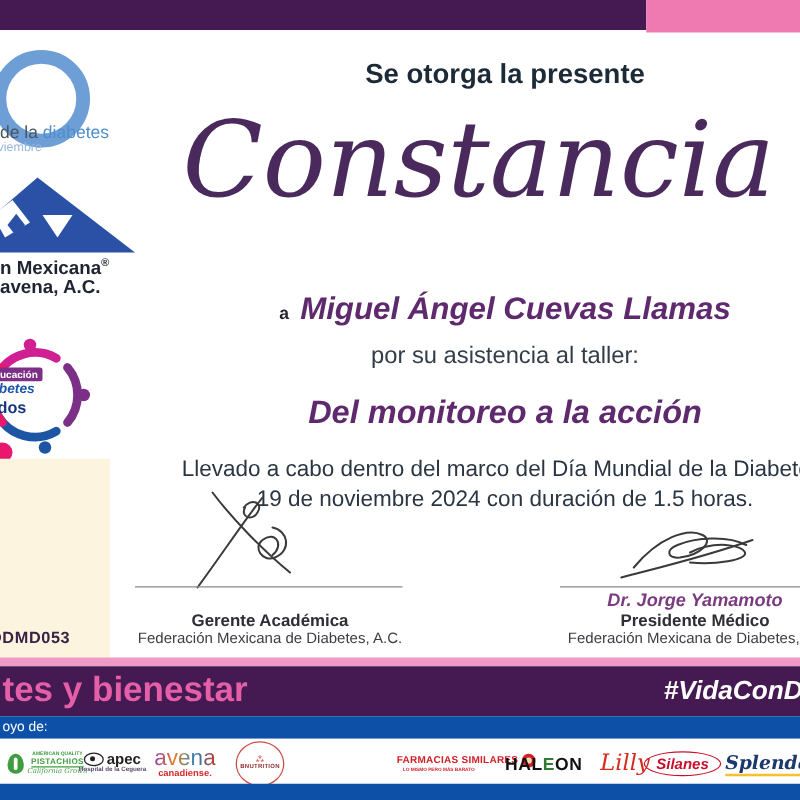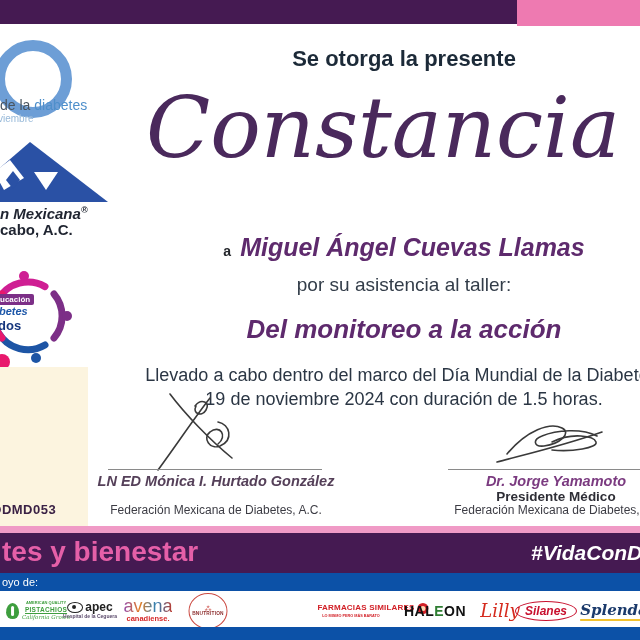--- a/index.html
+++ b/index.html
@@ -9,21 +9,21 @@
   
   .topbar{left:0;top:0;width:517px;height:24px;background:#451a52;}
   .topbar-pink{left:517px;top:0;width:123px;height:26px;background:#ee7ab1;}
   
   .wdd-ring{left:-6px;top:40px;width:56px;height:56px;border:11px solid #6d9ed6;border-radius:50%;}
   .wdd-text{left:0;top:97px;font-size:14px;white-space:nowrap;}
   .wdd-text .dela{color:#4a5560;}
   .wdd-text .diab{color:#4e8fcb;}
   .wdd-nov{left:-2px;top:113px;font-size:10px;color:#97b9d9;white-space:nowrap;}
   .fmd-svg{left:-20px;top:138px;}
-  .fmd-name{left:0;top:205px;font-size:15px;font-weight:bold;color:#1f2430;white-space:nowrap;font-style:italic;}
+  .fmd-name{left:0;top:205px;font-size:15px;font-weight:bold;color:#1f2430;white-space:nowrap;}
   .fmd-name sup{font-size:9px;}
   .fmd-org{left:0;top:221px;font-size:15px;font-weight:bold;color:#1f2430;white-space:nowrap;}
   .people-svg{left:-26px;top:270px;}
   .people-ribbon{left:-4px;top:294px;width:38px;height:11px;background:#7c2f87;border-radius:2px;}
   .people-t1{left:0px;top:295px;font-size:8px;font-weight:bold;color:#ffffff;white-space:nowrap;}
   .people-t2{left:-1px;top:305px;font-size:11px;font-weight:bold;font-style:italic;color:#1c56a8;white-space:nowrap;}
   .people-t3{left:-2px;top:318px;font-size:13px;font-weight:bold;color:#15357d;white-space:nowrap;}
   .cream{left:0;top:367px;width:88px;height:159px;background:#fcf4df;}
   .folio{left:-8px;top:502px;font-size:13px;font-weight:bold;color:#3a2145;letter-spacing:.5px;white-space:nowrap;}
   
@@ -102,21 +102,21 @@
   </div>
   <div class="abs wdd-nov">viembre</div>
 
   <svg class="abs fmd-svg" width="130" height="70" viewBox="0 0 130 70">
     <polygon points="50,4 128,64 -20,64" fill="#2a51a5"></polygon>
     <polygon points="30,22 44,40 24,52 14,34" fill="#ffffff"></polygon>
     <polygon points="54,34 78,34 66,52" fill="#ffffff"></polygon>
     <polygon points="33,33 40,42 33,51 26,42" fill="#2a51a5"></polygon>
   </svg>
   <div class="abs fmd-name"><span>n Mexicana</span><sup>®</sup></div>
-  <div class="abs fmd-org">cabo, A.C.</div>
+  <div class="abs fmd-org">avena, A.C.</div>
 
   <svg class="abs people-svg" width="110" height="100" viewBox="0 0 110 100">
     <path d="M24.6 29 A34 34 0 0 1 71 16.6" stroke="#cf1f93" stroke-width="7" fill="none" stroke-linecap="round"></path>
     <circle cx="50" cy="6" r="5" fill="#cf1f93"></circle>
     <path d="M80 24 A34 34 0 0 1 80 68" stroke="#7c2f87" stroke-width="7" fill="none" stroke-linecap="round"></path>
     <circle cx="93" cy="46" r="5" fill="#7c2f87"></circle>
     <path d="M71 75 A34 34 0 0 1 24.6 63" stroke="#1d55a5" stroke-width="7" fill="none" stroke-linecap="round"></path>
     <circle cx="62" cy="88" r="5" fill="#1d55a5"></circle>
     <path d="M28 68 A34 34 0 0 1 28 24" stroke="#e8186c" stroke-width="7" fill="none" stroke-linecap="round"></path>
     <circle cx="28" cy="92" r="8" fill="#e8186c"></circle>
@@ -142,21 +142,21 @@
 
   <svg class="abs" style="left:140px;top:392px;" width="120" height="80" viewBox="0 0 120 80">
     <g class="sig-svg">
       <path d="M70 6 C55 25 35 55 18 78"></path>
       <path d="M30 2 C45 22 70 48 92 66"></path>
       <path d="M55 14 c6 -8 16 -4 11 4 c-4 7 -14 4 -10 -4"></path>
       <path d="M78 52 c10 -8 2 -20 -8 -12 c-8 6 0 18 10 14 c14 -6 10 -22 -2 -24"></path>
     </g>
   </svg>
   <div class="abs sigline-l"></div>
-  <div class="abs signame-l">LN ED Mónica I. Hurtado González</div>
+  <div class="abs sigrole-l">Gerente Académica</div>
   <div class="abs sigorg-l">Federación Mexicana de Diabetes, A.C.</div>
 
   <svg class="abs" style="left:492px;top:420px;" width="115" height="48" viewBox="0 0 115 48">
     <g class="sig-svg">
       <path d="M5 42 C35 34 70 26 110 12"></path>
       <path d="M15 34 C35 10 58 2 70 8 C80 13 68 24 52 26 C42 27 40 20 50 16 C64 10 90 8 105 16"></path>
       <path d="M60 22 C80 12 102 16 104 22 C106 28 80 32 60 30"></path>
     </g>
   </svg>
   <div class="abs sigline-r"></div>

